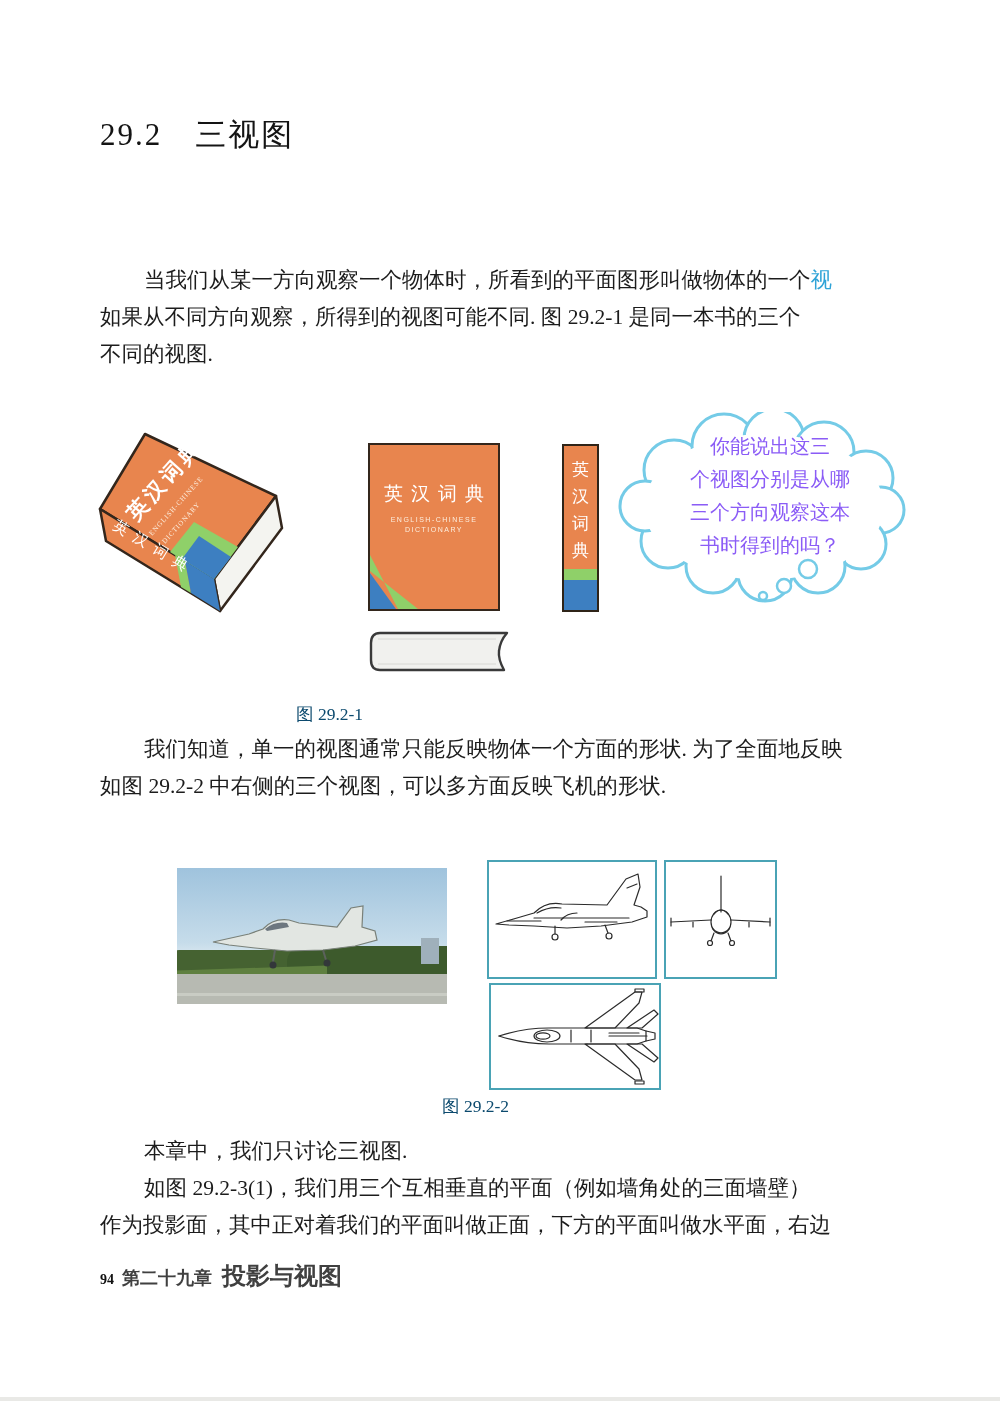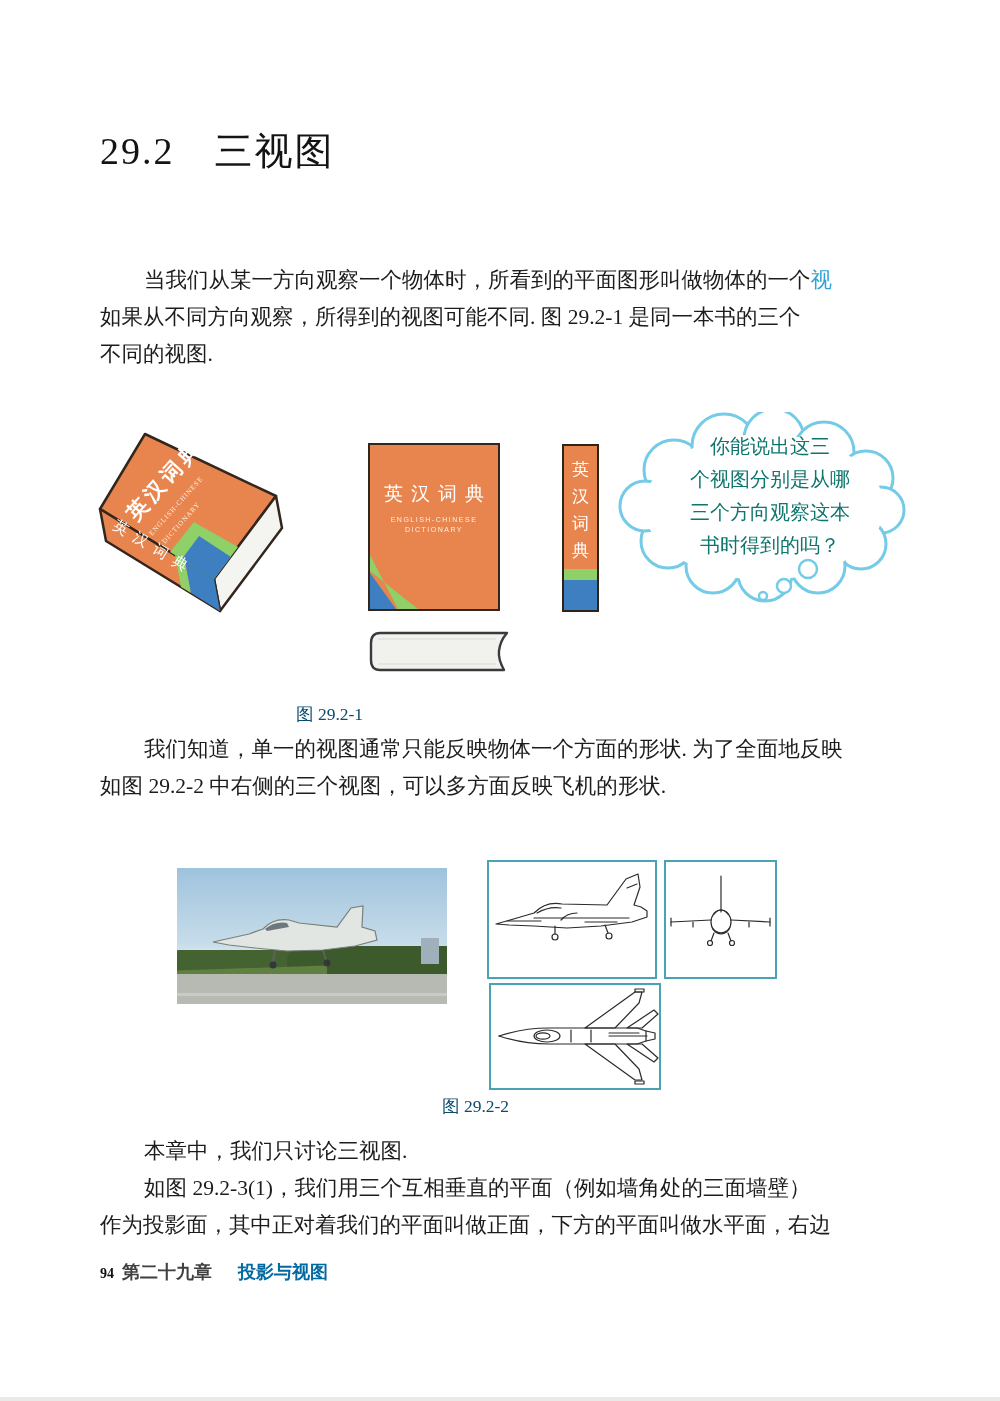--- a/index.html
+++ b/index.html
@@ -1,21 +1,21 @@
 <!DOCTYPE html>
 <html><head>
 <meta charset="utf-8">
 <style>
   html,body{margin:0;padding:0;background:#ffffff;}
   #page{
     position:relative;width:1000px;height:1401px;background:#ffffff;overflow:hidden;
     font-family:"Liberation Serif","DejaVu Serif",serif;color:#1c1c1c;
   }
   
-  #title{position:absolute;left:100px;top:126px;font-size:38px;letter-spacing:2px;color:#141414;}
+  #title{position:absolute;left:100px;top:114px;font-size:31px;letter-spacing:2px;color:#141414;}
   .para{position:absolute;left:100px;width:812px;}
   .pline{height:37px;line-height:37px;font-size:21.5px;white-space:nowrap;color:#1c1c1c;}
   .indent{padding-left:44px;}
   .kw{color:#2fa3d7;}
   .caption{position:absolute;font-size:17.5px;color:#0c4a6e;white-space:nowrap;}
   
   #book3d{position:absolute;left:96px;top:424px;}
   #book-front{
     position:absolute;left:368px;top:443px;width:132px;height:168px;background:#e8854e;
     border:2px solid #33261c;box-sizing:border-box;overflow:hidden;
@@ -28,21 +28,21 @@
   #book-spine{
     position:absolute;left:562px;top:444px;width:37px;height:168px;background:#e8854e;
     border:2px solid #2f2418;box-sizing:border-box;
   }
   .spine-char{width:100%;text-align:center;color:#fff;font-size:17px;line-height:24px;margin-top:3px;}
   .spine-char:first-child{margin-top:12px;}
   #spine-green{position:absolute;left:0;bottom:30px;width:100%;height:11px;background:#8fd069;}
   #spine-blue{position:absolute;left:0;bottom:0;width:100%;height:30px;background:#3d7fc1;}
   #bubble-svg{position:absolute;left:612px;top:412px;}
   #bubble-text{position:absolute;left:640px;top:430px;width:260px;text-align:center;}
-  .bub-line{font-size:20px;line-height:33px;color:#0f766e;white-space:nowrap;}
+  .bub-line{font-size:20px;line-height:33px;color:#8b5cf6;white-space:nowrap;}
   
   #photo{
     position:absolute;left:177px;top:868px;width:270px;height:136px;overflow:hidden;
     background:linear-gradient(#9fc3dd 0%,#c6dcea 55%,#e4eef3 70%);
   }
   .trees{position:absolute;background:#456231;}
   #trees1{left:-10px;top:82px;width:140px;height:26px;border-radius:12px 18px 6px 6px;}
   #trees2{left:110px;top:78px;width:175px;height:30px;border-radius:16px 10px 4px 4px;background:#3d5a2c;}
   #bldg{position:absolute;right:8px;top:70px;width:18px;height:26px;background:#9fb0bb;}
   #grass{position:absolute;left:0;top:100px;width:150px;height:14px;background:#5f8040;transform:skewY(-2deg);}
@@ -51,21 +51,21 @@
   #photo-jet{position:absolute;left:26px;top:30px;}
   .viewbox{position:absolute;background:#fff;border:2px solid #4aa3b5;box-sizing:border-box;}
   #box-side{left:487px;top:860px;width:170px;height:119px;}
   #box-front{left:664px;top:860px;width:113px;height:119px;}
   #box-top{left:489px;top:983px;width:172px;height:107px;}
   .lineart{stroke:#2b2b2b;stroke-width:1.2;fill:none;stroke-linejoin:round;stroke-linecap:round;}
   
   #footer{position:absolute;left:100px;top:1260px;white-space:nowrap;}
   #page-num{font-size:14px;font-weight:bold;color:#111;}
   #footer-chapter{font-size:18px;font-weight:bold;margin-left:8px;color:#404040;}
-  #footer-section{font-size:18px;font-weight:bold;margin-left:26px;color:#0369a1;}
+  #footer-section{font-size:24px;font-weight:bold;margin-left:10px;color:#404040;}
   #bottom-strip{position:absolute;left:0;bottom:0;width:100%;height:4px;background:#e9e9e6;}
 </style>
 </head>
 <body>
 
 <div id="page">
 
   <div id="title">29.2　三视图</div>
 
   <div class="para" style="top:262px;">

